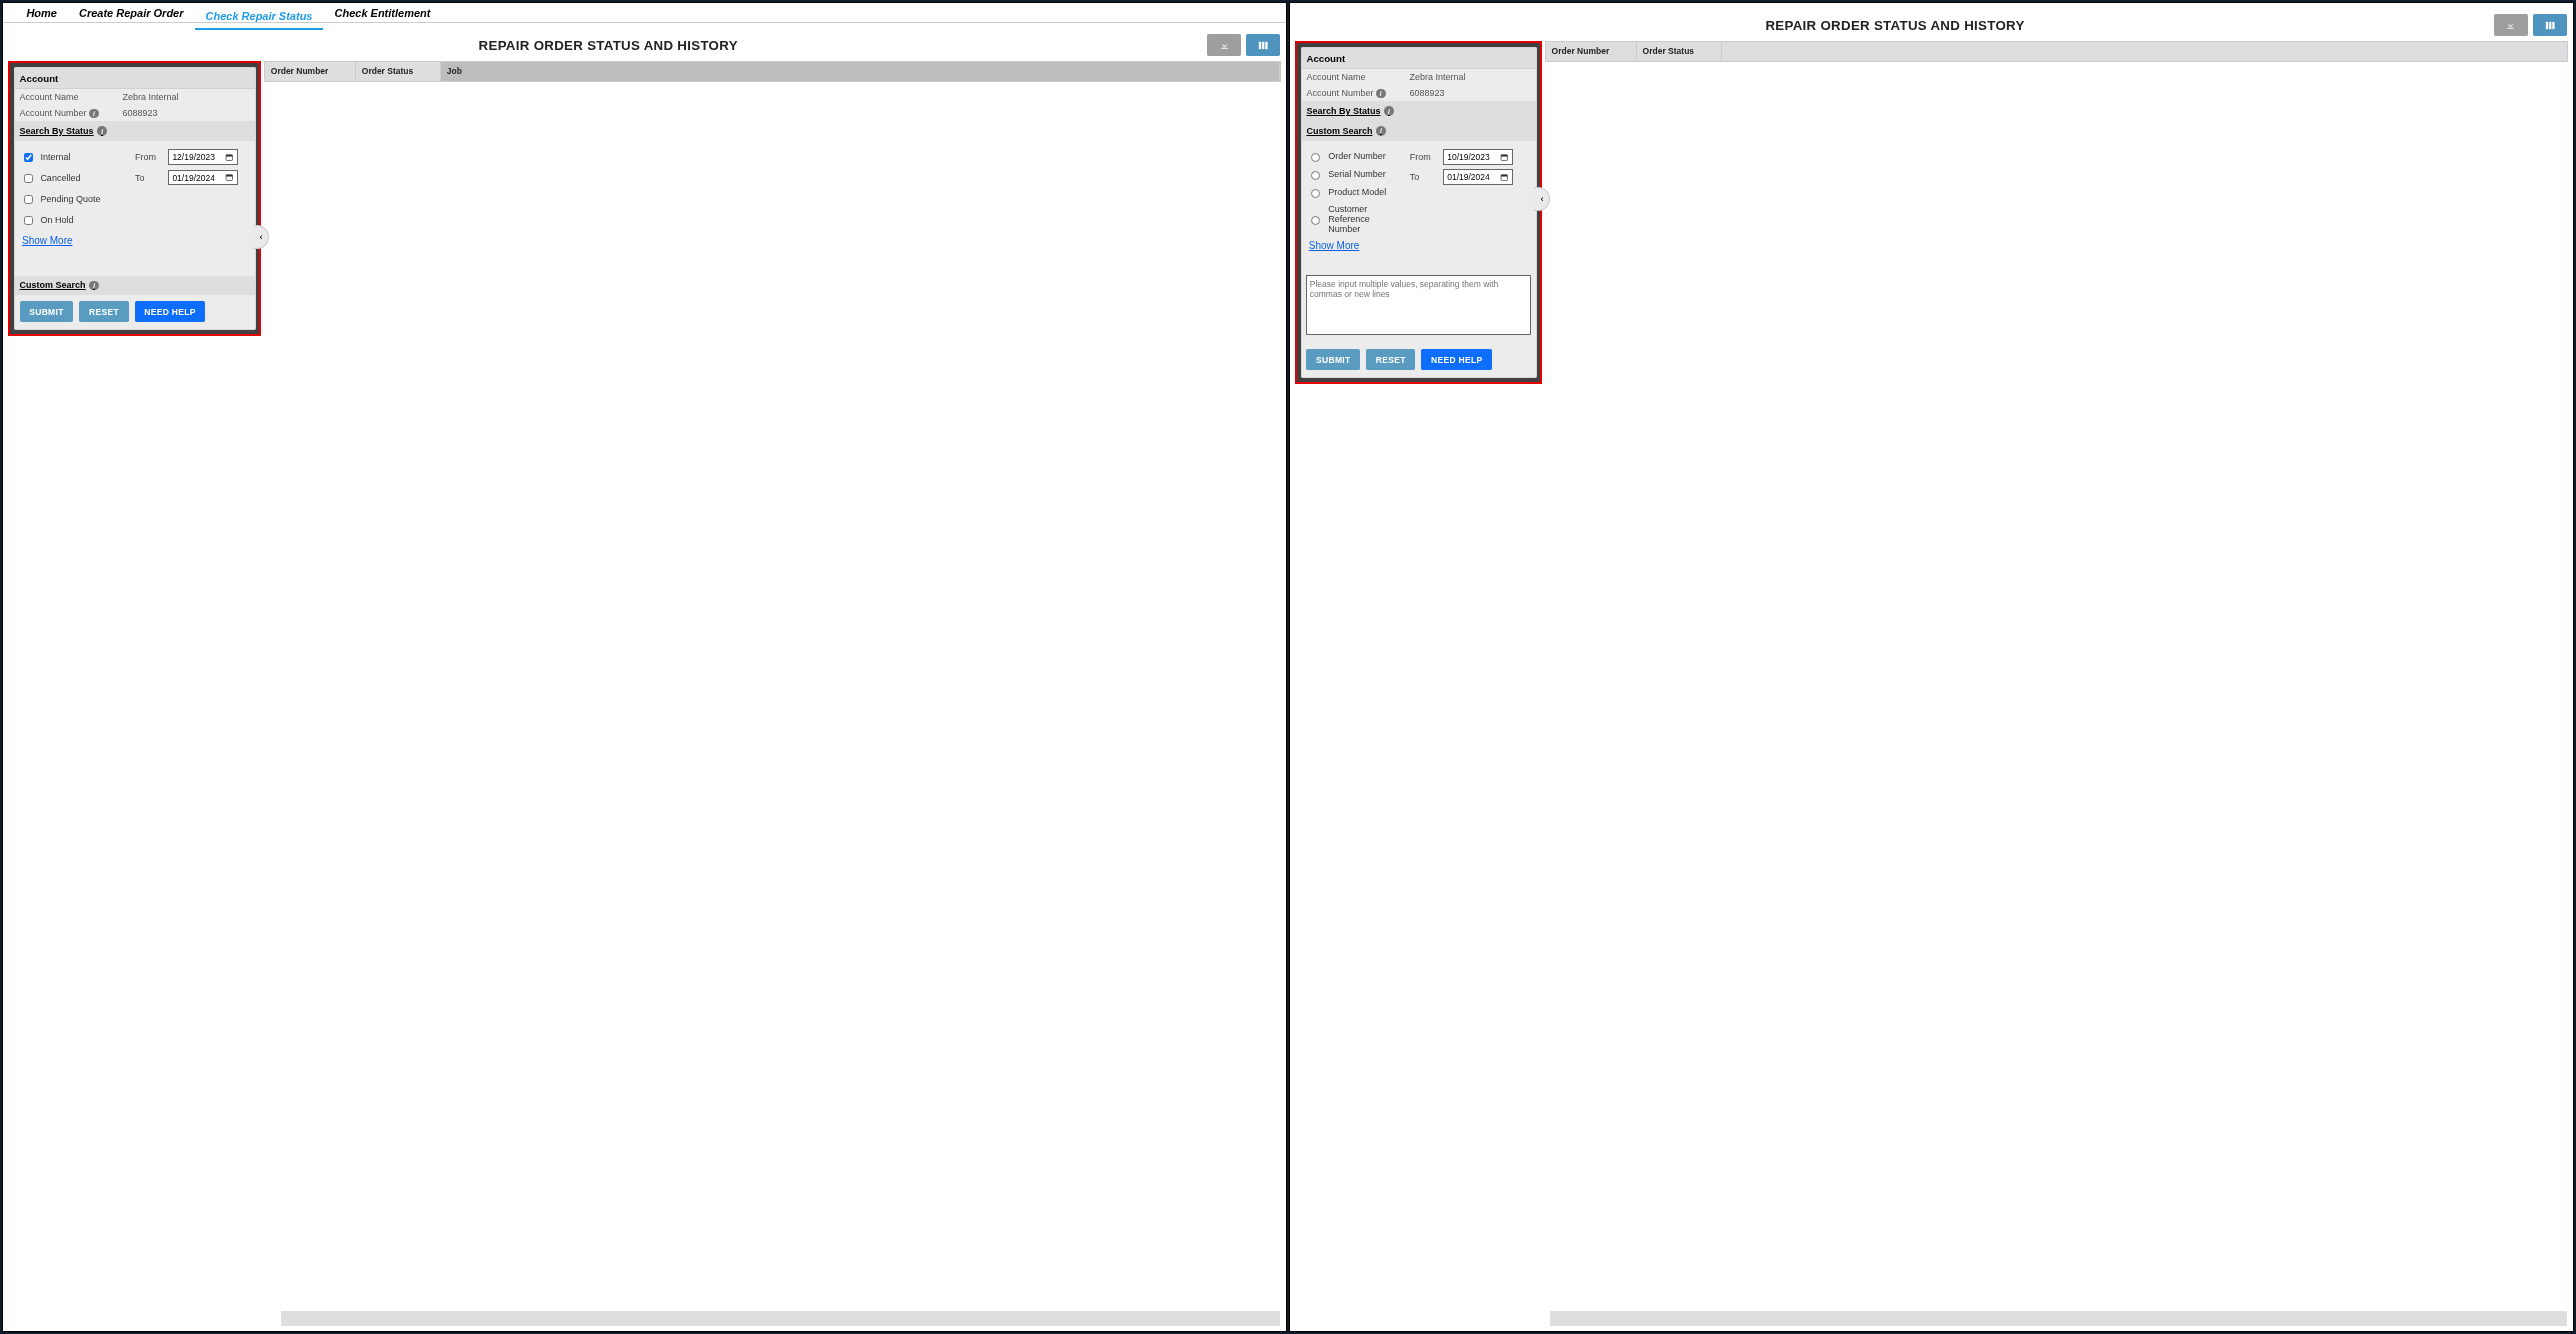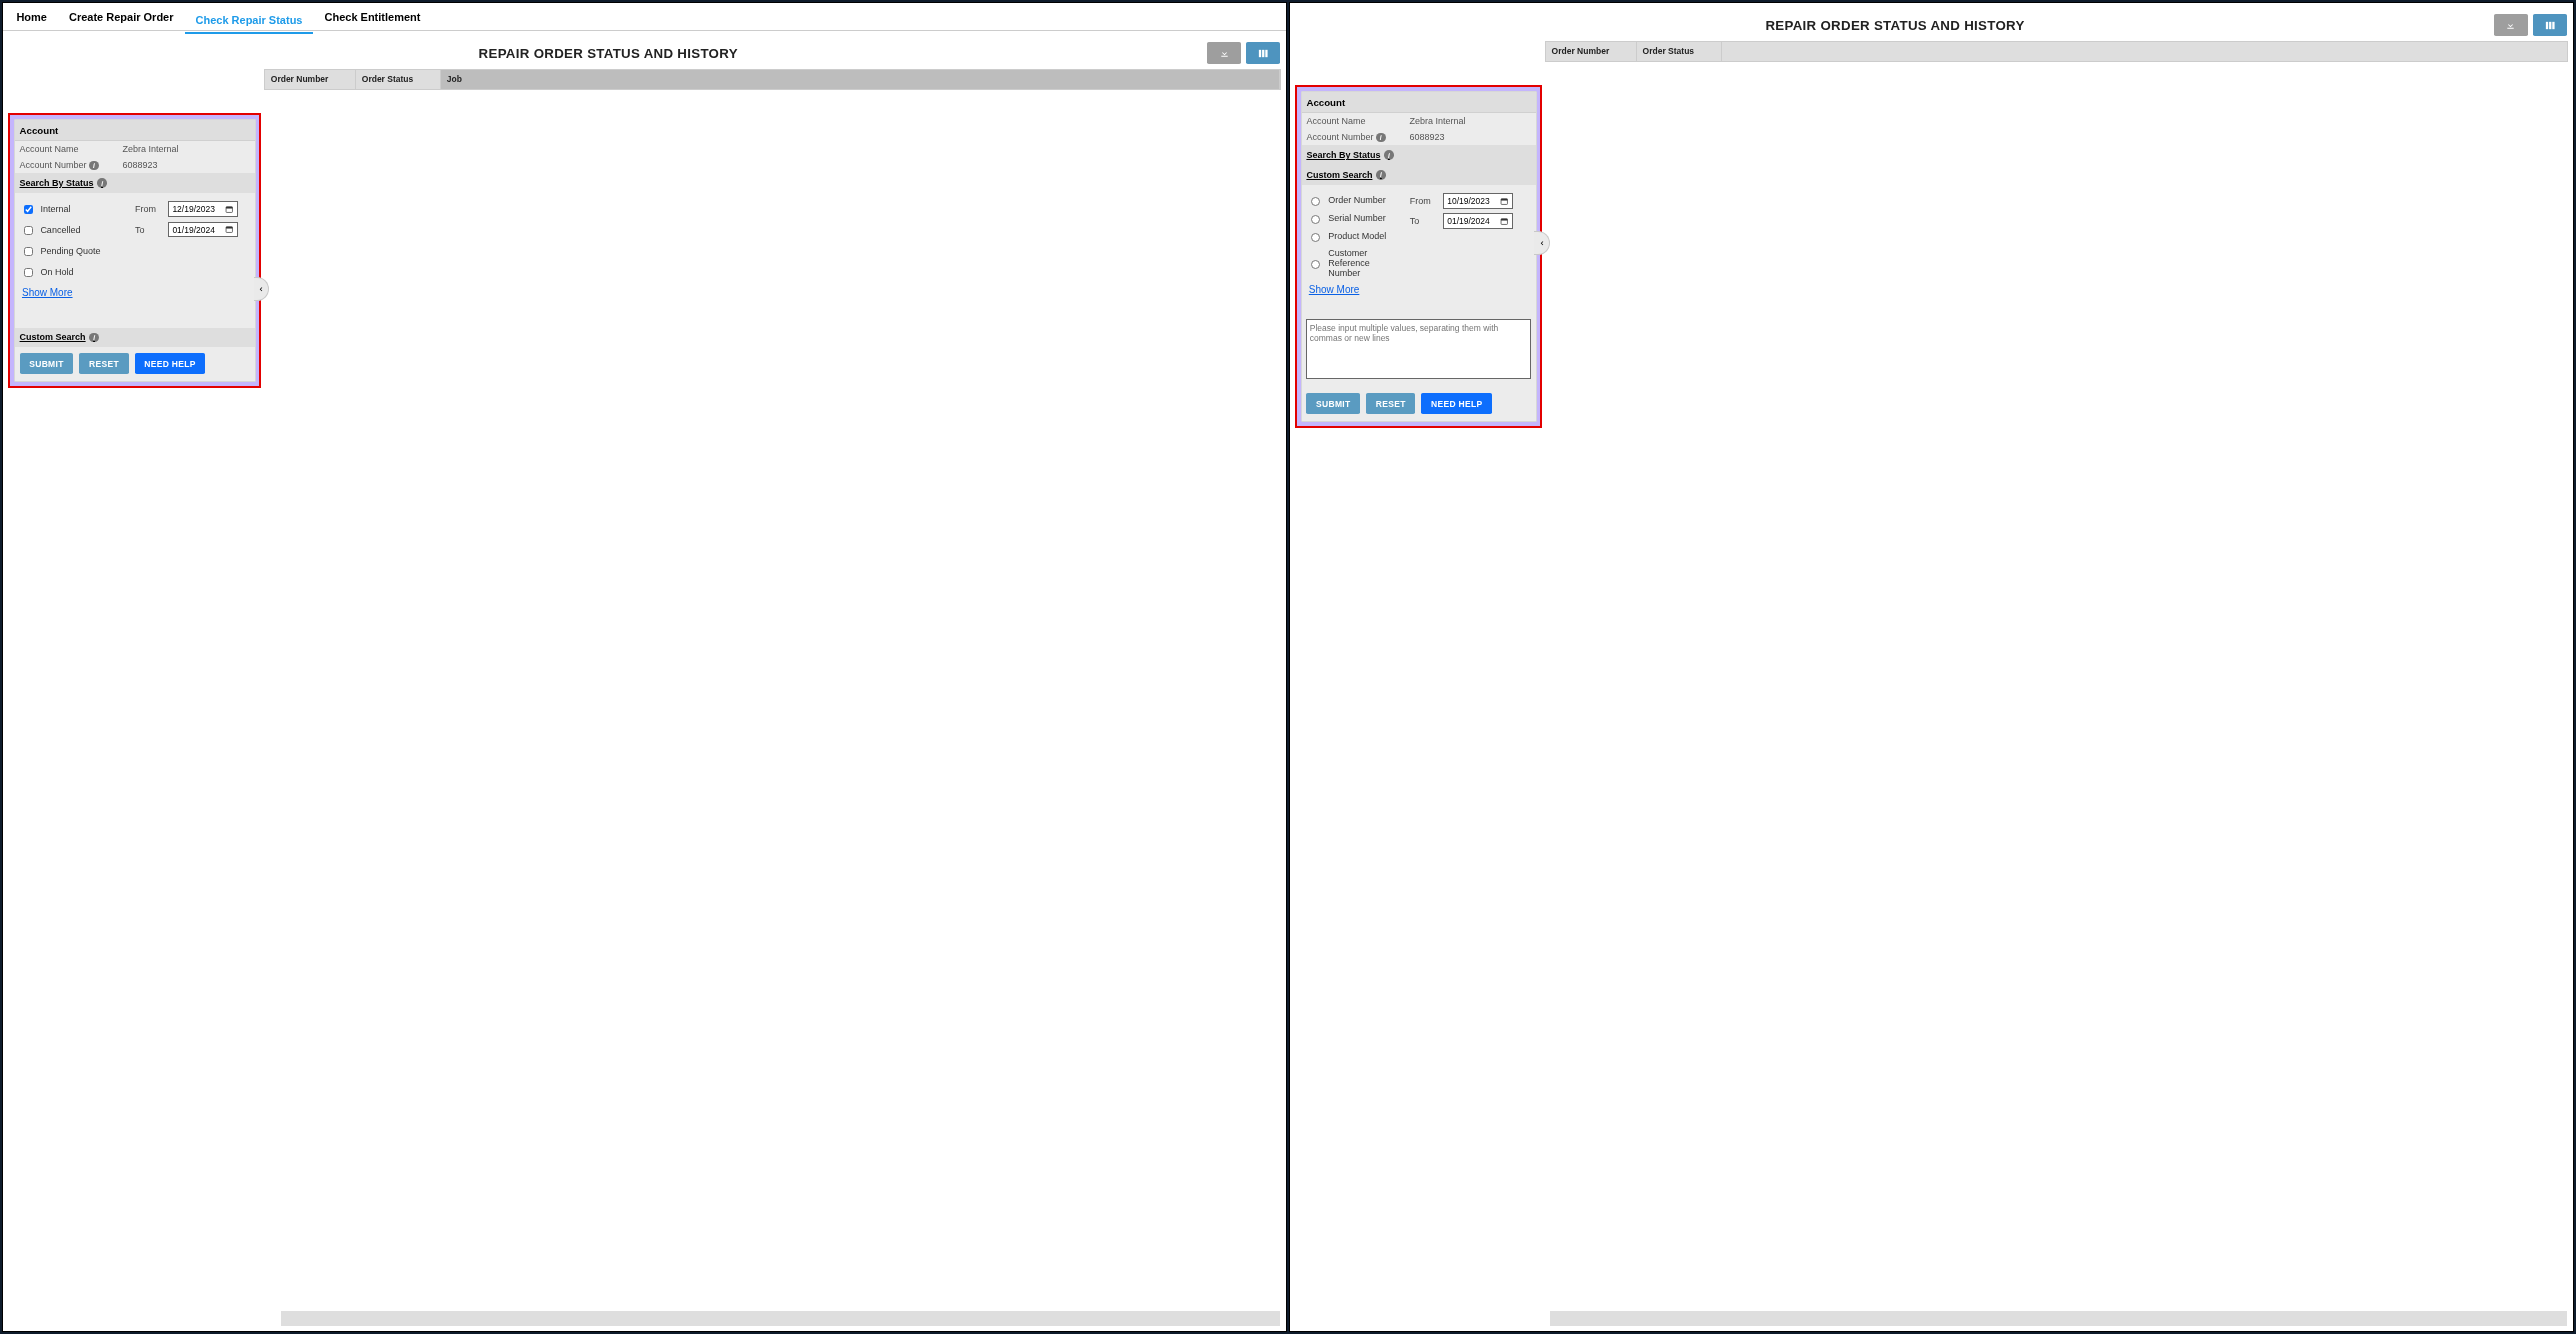--- a/index.html
+++ b/index.html
@@ -22,22 +22,23 @@
     position: relative;
     overflow: hidden;
     border: 1.8px solid #000;
   }
 
   
   .topnav {
     display: flex;
     align-items: center;
     border-bottom: 0.6px solid #ccc;
-    padding: 0 2px;
-    height: 28px;
+    padding: 0 12px;
+    height: 20px;
+    font-style: italic;
   }
   .topnav .navitem {
     padding: 6px 11px;
     font-size: 11px;
     font-weight: 700;
     color: #000;
     cursor: pointer;
   }
   .topnav .navitem.active {
     color: #1e9be9;
@@ -75,22 +76,21 @@
   .main-area {
     display: flex;
     align-items: flex-start;
     padding: 0 4.8px 4.8px 4.8px;
     position: relative;
   }
   .redbox {
     border: 2.4px solid #e30000;
     padding: 3.6px;
     position: relative;
-    background: #c4b5fd;
-    margin-top: 44px;
+    background: #404040;
   }
   .filter-panel {
     background: #ececec;
     border: 0.6px solid #d7d7d7;
     border-radius: 1.2px;
     width: 242px;
     position: relative;
   }
   .pane-right .filter-panel { width: 236px; }
 

